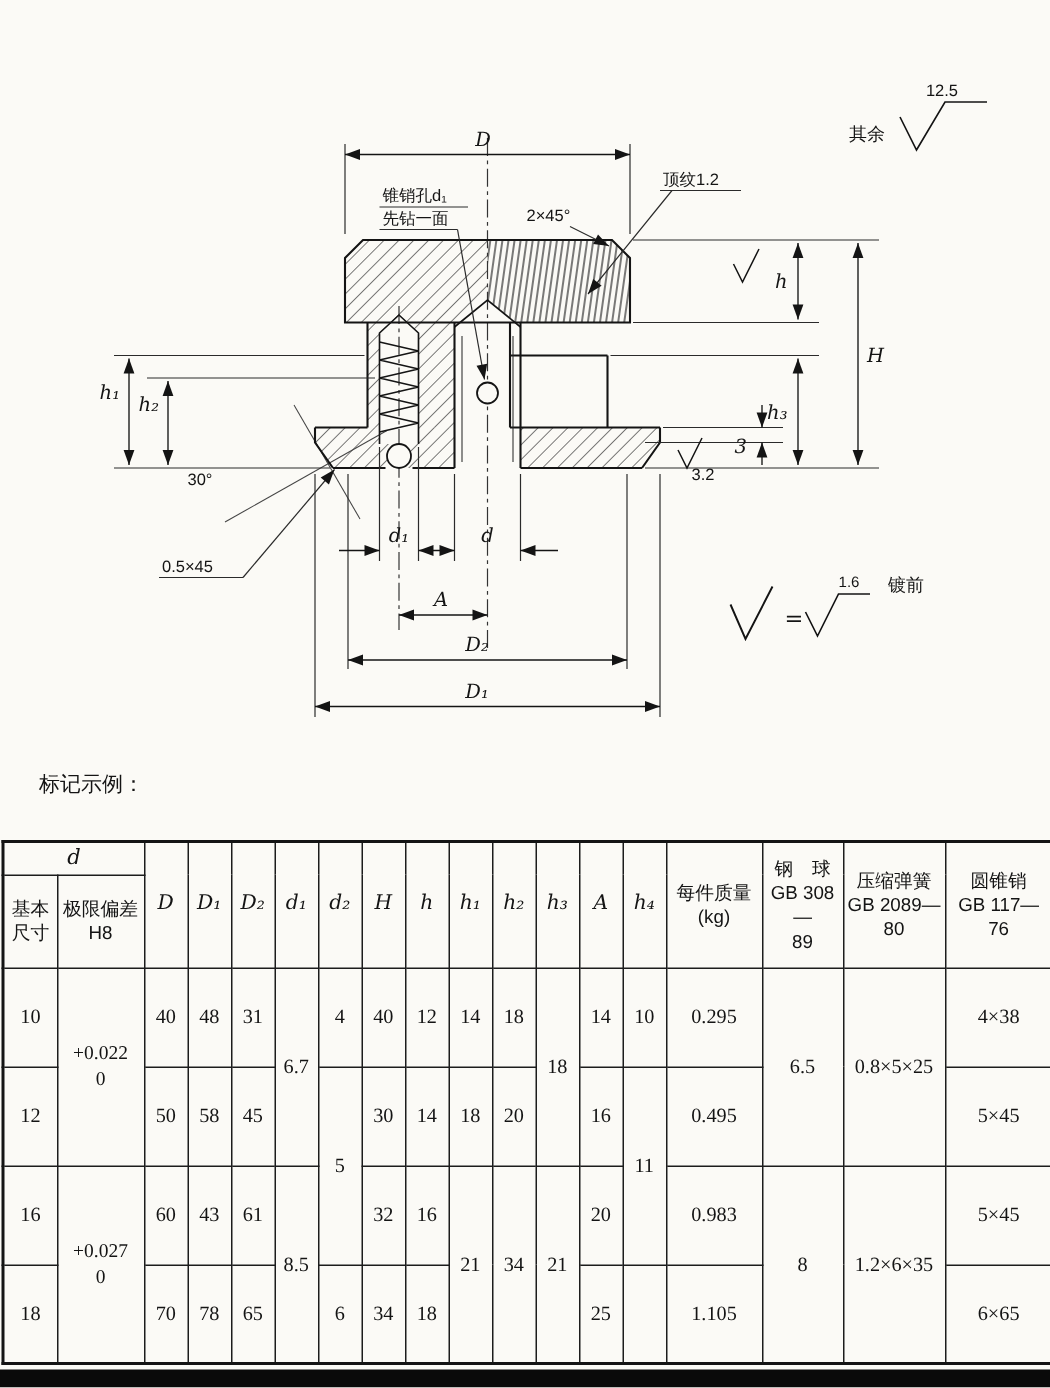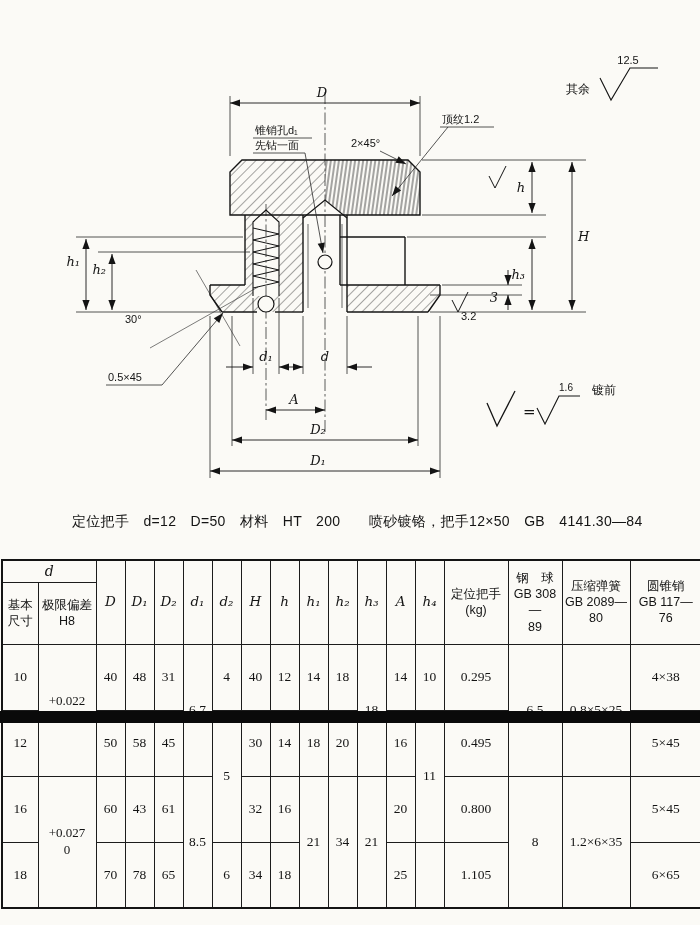--- a/index.html
+++ b/index.html
@@ -2,21 +2,21 @@
 <html><head>
 <meta charset="utf-8">
 <style>
   html,body{margin:0;padding:0;}
   body{
     width:700px;height:925px;
     background:#fbfaf6;color:#141414;
     font-family:"Liberation Serif","DejaVu Serif",serif;
     position:relative;overflow:hidden;
   }
-  .page{position:relative;width:700px;height:723px;}
+  .page{position:relative;width:700px;height:925px;}
   svg text{fill:#141414;}
   .lbl{font-family:"DejaVu Serif",serif;font-style:italic;font-size:13px;}
   .sm{font-family:"Liberation Sans","DejaVu Sans",sans-serif;font-size:11px;}
   .sm12{font-family:"Liberation Sans","DejaVu Sans",sans-serif;font-size:12px;}
   .eq{font-family:"DejaVu Serif",serif;font-size:15px;}
 
   .example{padding:6px 0 0 26px;height:52px;box-sizing:border-box;}
   .example-label{font-size:14px;font-family:"Liberation Sans","DejaVu Sans",sans-serif;margin-bottom:7px;}
   .example-text{font-size:14px;padding-left:46px;font-family:"Liberation Sans","DejaVu Sans",sans-serif;letter-spacing:0.3px;}
 
@@ -187,21 +187,21 @@
     <text class="lbl" x="318" y="434" text-anchor="middle">D₂</text>
     <text class="lbl" x="318" y="465" text-anchor="middle">D₁</text>
 
     <text class="eq" x="523" y="417">=</text>
     <text class="sm" x="566" y="391" text-anchor="middle" style="font-size:10px">1.6</text>
     <text class="sm12" x="604" y="394" text-anchor="middle">镀前</text>
   </svg>
 
   
   <div class="example">
-    <div class="example-text">定位把手　d=12　D=50　材料　HT　200　　喷砂镀铬，把手12×50　GB　4141.30—84</div>
+    <div class="example-label">标记示例：</div>
   </div>
 
   
   <table class="spec">
     <colgroup>
       <col style="width:36px">
         <col style="width:58px">
       <col style="width:29px">
         <col style="width:29px">
         <col style="width:29px">
@@ -227,21 +227,21 @@
         <th rowspan="2" class="dim">D₂</th>
         <th rowspan="2" class="dim">d₁</th>
         <th rowspan="2" class="dim">d₂</th>
         <th rowspan="2" class="dim">H</th>
         <th rowspan="2" class="dim">h</th>
         <th rowspan="2" class="dim">h₁</th>
         <th rowspan="2" class="dim">h₂</th>
         <th rowspan="2" class="dim">h₃</th>
         <th rowspan="2" class="dim">A</th>
         <th rowspan="2" class="dim">h₄</th>
-        <th rowspan="2" class="cjk">定位把手
+        <th rowspan="2" class="cjk">每件质量
 (kg)</th>
         <th rowspan="2" class="cjk">钢　球
 GB 308—
 89</th>
         <th rowspan="2" class="cjk">压缩弹簧
 GB 2089—
 80</th>
         <th rowspan="2" class="cjk">圆锥销
 GB 117—
 76</th>
@@ -297,21 +297,21 @@
         <td>60</td>
         <td>43</td>
         <td>61</td>
         <td rowspan="2">8.5</td>
         <td>32</td>
         <td>16</td>
         <td rowspan="2">21</td>
         <td rowspan="2">34</td>
         <td rowspan="2">21</td>
         <td>20</td>
-        <td>0.800</td>
+        <td>0.983</td>
         <td rowspan="2">8</td>
         <td rowspan="2">1.2×6×35</td>
         <td>5×45</td>
       </tr>
       <tr>
         <td>18</td>
         <td>70</td>
         <td>78</td>
         <td>65</td>
         <td>6</td>

